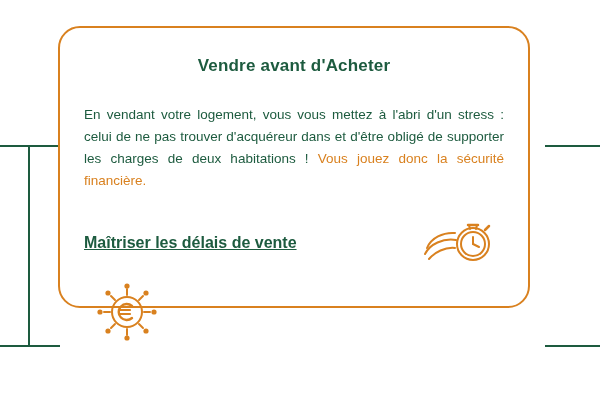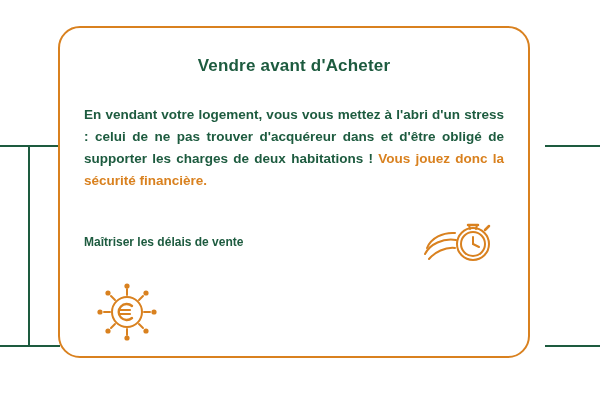--- a/index.html
+++ b/index.html
@@ -33,21 +33,21 @@
     left: 28px;
     top: 145px;
     height: 200px;
   }
 
   .card {
     position: absolute;
     left: 58px;
     top: 26px;
     width: 472px;
-    height: 332px;
+    height: 282px;
     border: 2px solid #d9811f;
     border-radius: 22px;
     box-sizing: border-box;
     background: #ffffff;
   }
 
   .card-title {
     text-align: center;
     color: #1d5b3f;
     font-weight: bold;
@@ -55,39 +55,39 @@
     margin-top: 28px;
     letter-spacing: 0.2px;
   }
 
   .paragraph {
     color: #1d5b3f;
     font-size: 13.5px;
     line-height: 1.62;
     text-align: justify;
     margin: 28px 24px 0 24px;
-    font-weight: bold;
   }
   .paragraph .highlight {
     color: #d9811f;
   }
 
   .item {
     display: flex;
     align-items: center;
     margin: 18px 24px 0 24px;
     min-height: 60px;
   }
   .item-text {
     color: #1d5b3f;
     font-weight: bold;
-    font-size: 12px;
+    font-size: 16px;
     line-height: 1.35;
     flex: 1 1 auto;
     padding-right: 10px;
+    text-decoration: underline;
   }
   .item-icon {
     flex: 0 0 86px;
     height: 62px;
     display: flex;
     align-items: center;
     justify-content: center;
   }
   .item-1 { margin-top: 20px; }
   .item-2 { margin-top: 8px; }

